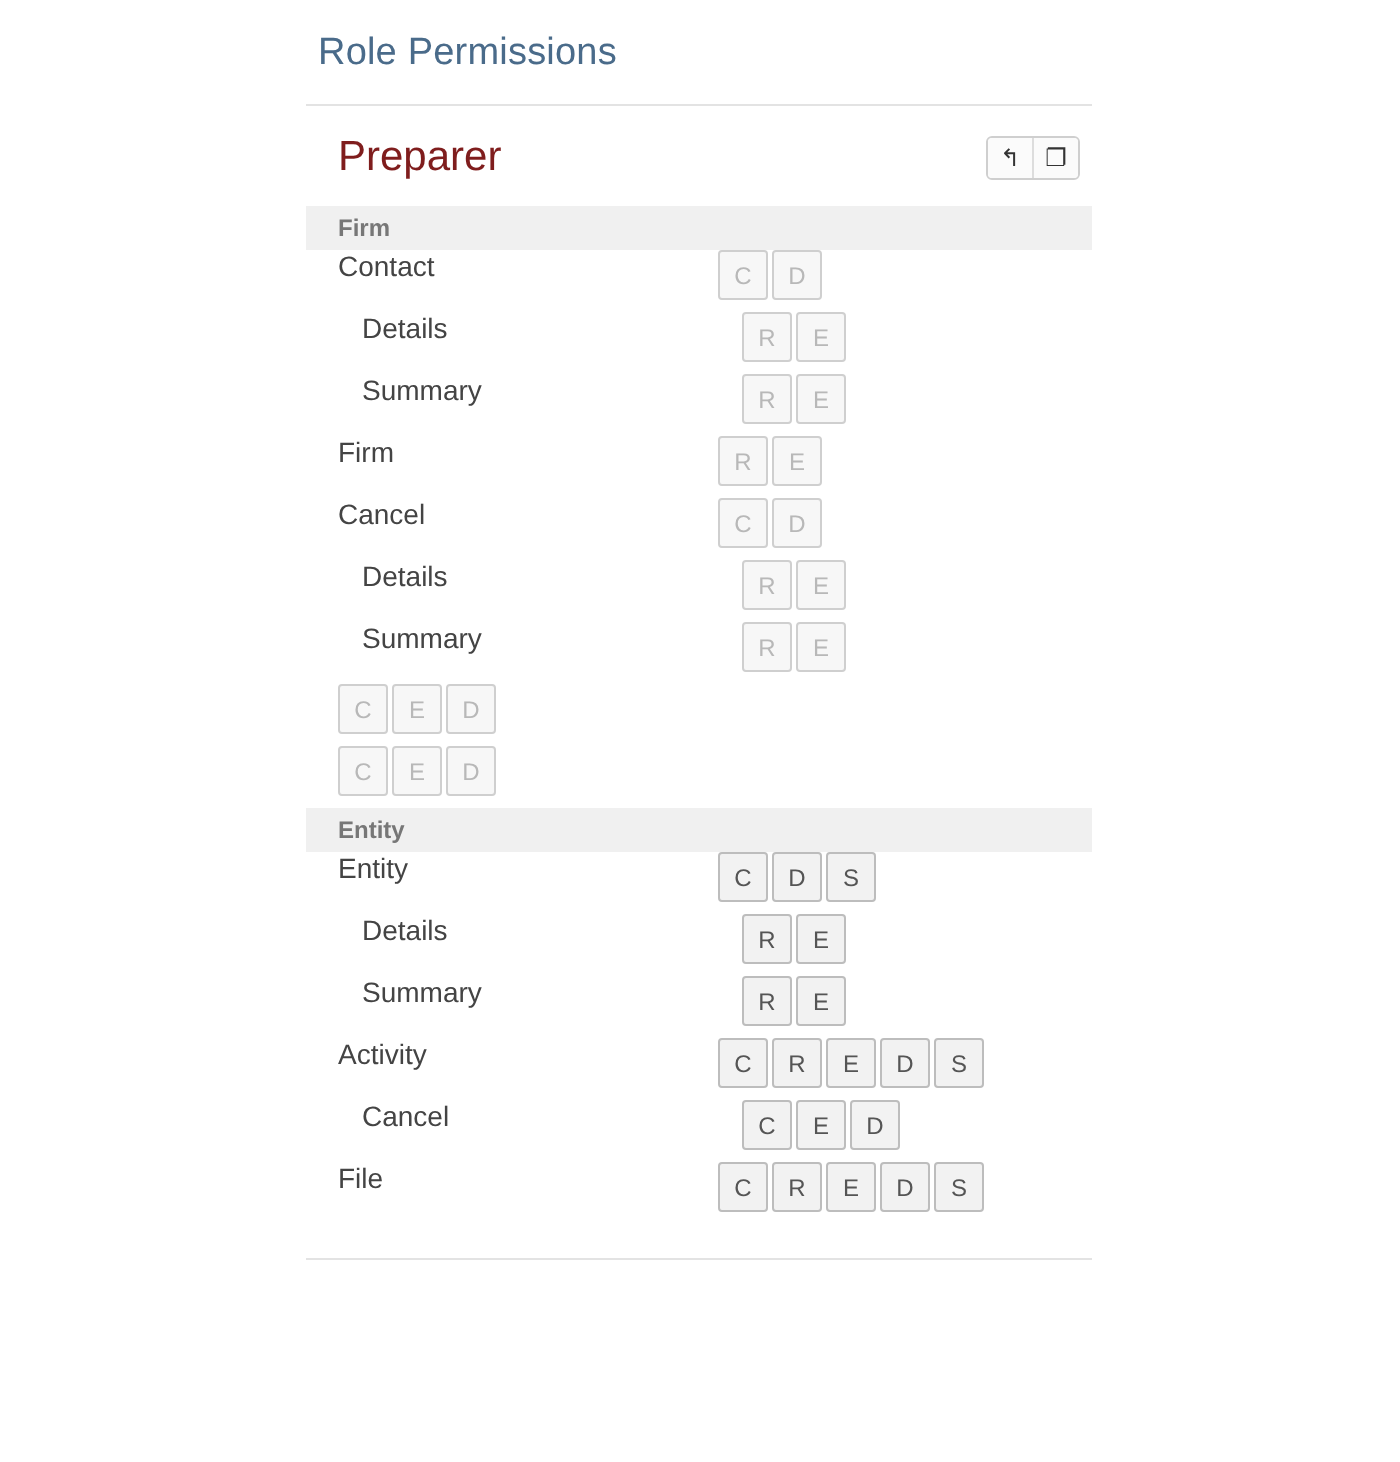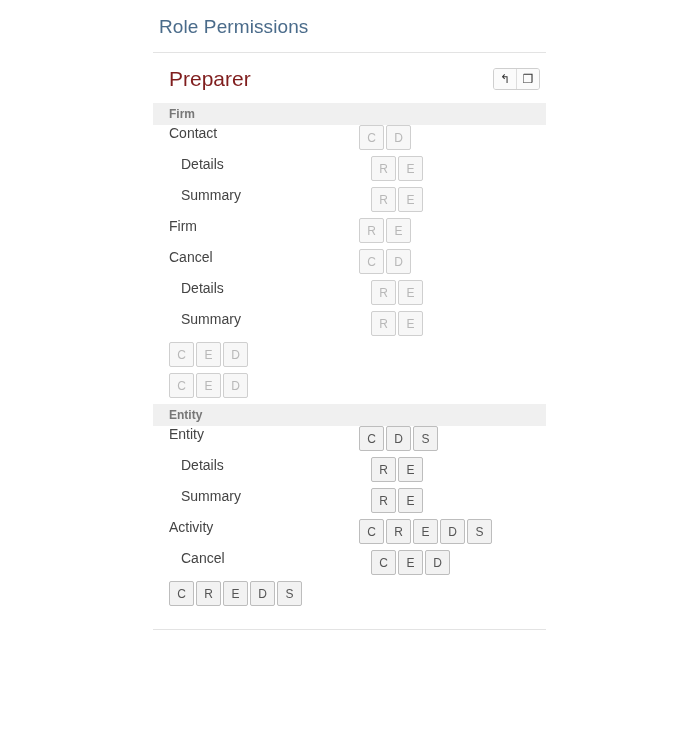--- a/index.html
+++ b/index.html
@@ -251,20 +251,21 @@
           </div>
           <div class="perm-row">
             <div class="perm-label indent">Cancel</div>
             <div class="perm-boxes">
               <div class="pbox on">C</div>
               <div class="pbox on">E</div>
               <div class="pbox on">D</div>
             </div>
           </div>
           <div class="perm-row">
+            <div class="perm-label">File</div>
             <div class="perm-boxes">
               <div class="pbox on">C</div>
               <div class="pbox on">R</div>
               <div class="pbox on">E</div>
               <div class="pbox on">D</div>
               <div class="pbox on">S</div>
             </div>
           </div>
         </div>
       </div>

